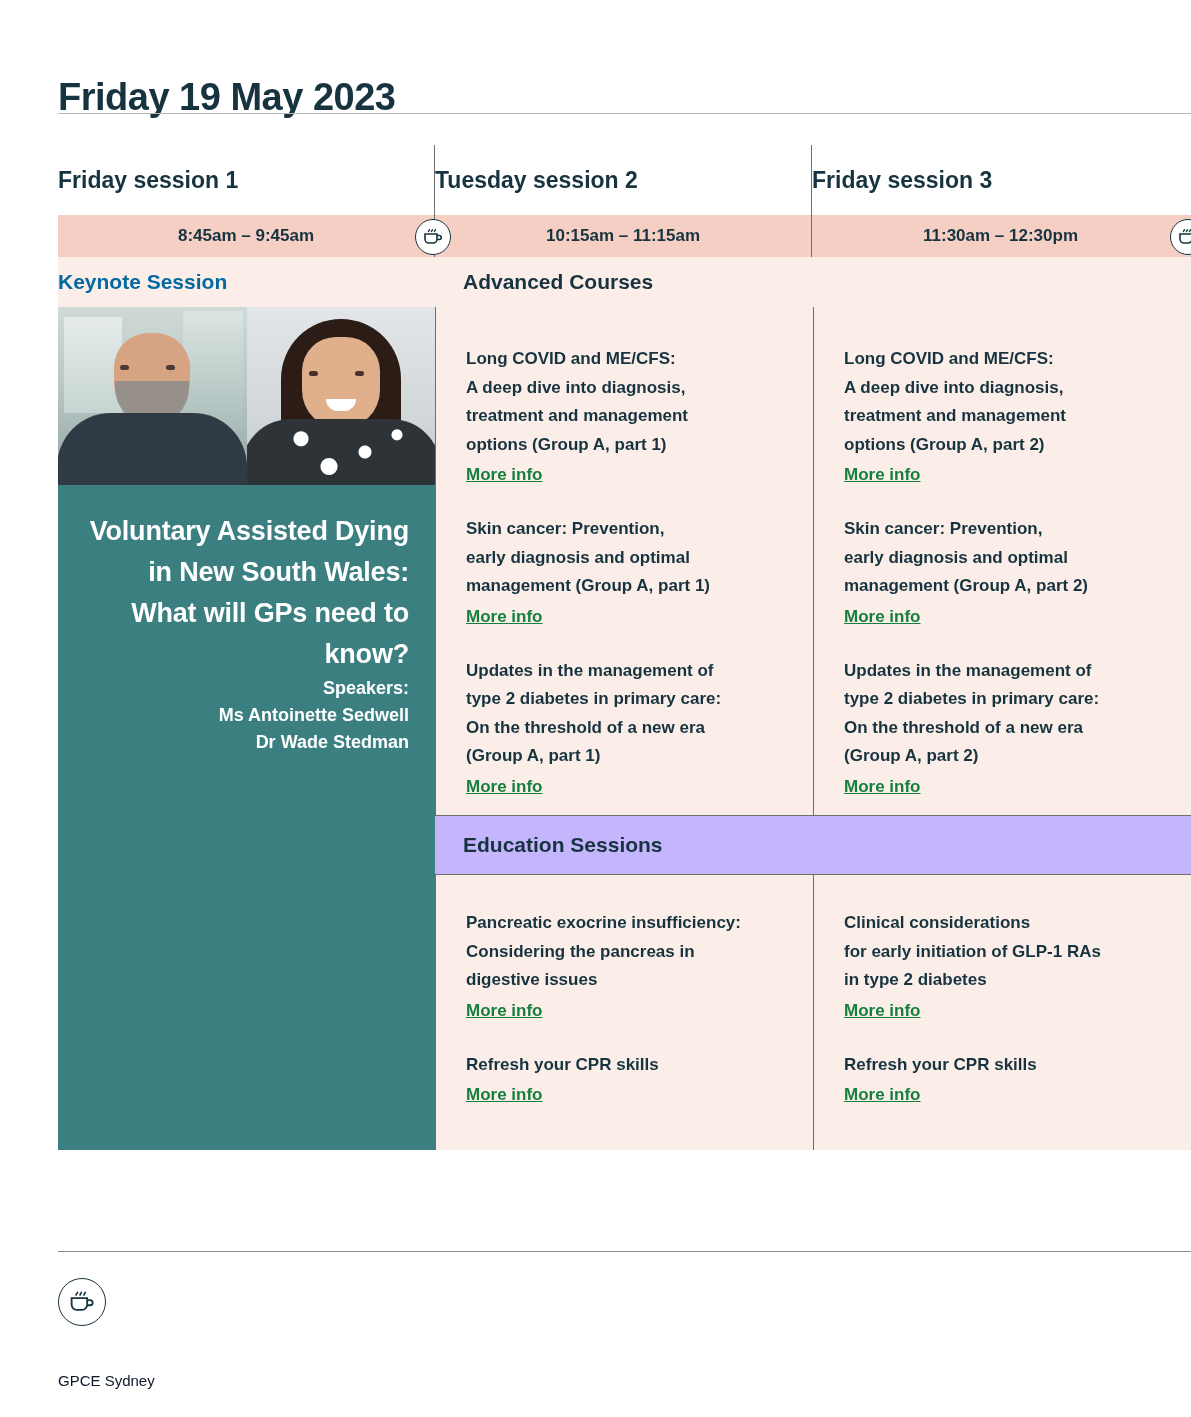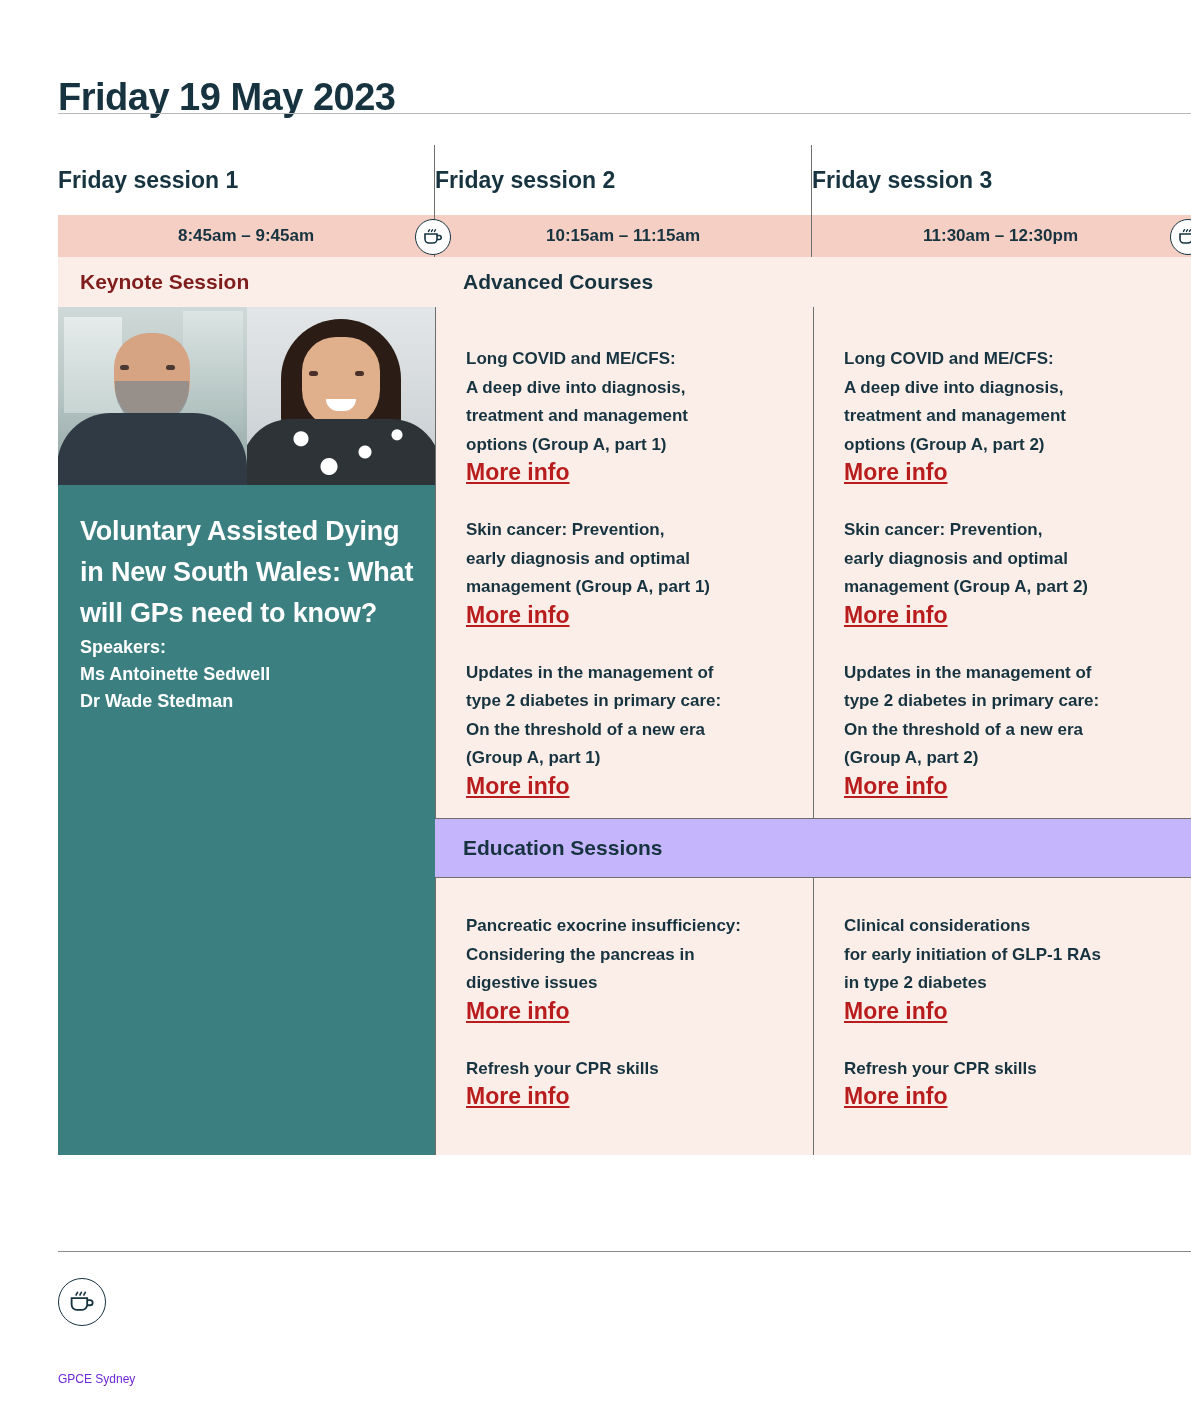--- a/index.html
+++ b/index.html
@@ -95,25 +95,24 @@
 
   
   .band-row {
     display: flex;
     background: #fbeee9;
     height: 50px;
     align-items: center;
   }
   .band-keynote {
     width: 377px;
-    padding-left: 22px;
     box-sizing: border-box;
     font-size: 21px;
     font-weight: bold;
-    color: #7f1d1d;
+    color: #0369a1;
   }
   .band-advanced {
     width: 756px;
     padding-left: 28px;
     box-sizing: border-box;
     font-size: 21px;
     font-weight: bold;
     color: #16333f;
   }
 
@@ -196,22 +195,23 @@
     width:200px; height:66px; border-radius:50px 50px 0 0;
     background:
       radial-gradient(circle at 30% 30%, #ffffff 0 7px, transparent 8px),
       radial-gradient(circle at 62% 50%, #ffffff 0 6px, transparent 7px),
       radial-gradient(circle at 44% 72%, #ffffff 0 8px, transparent 9px),
       radial-gradient(circle at 78% 24%, #ffffff 0 5px, transparent 6px),
       #2e3338;
   }
 
   .keynote-text {
-    padding: 26px 16px 0 22px;
+    padding: 26px 26px 0 22px;
     color: #ffffff;
+    text-align: right;
   }
   .keynote-title {
     font-size: 27px;
     font-weight: bold;
     line-height: 1.52;
     letter-spacing: -0.2px;
   }
   .keynote-speakers-label {
     font-size: 18px;
     font-weight: bold;
@@ -237,23 +237,24 @@
   .item:last-child { margin-bottom: 0; }
   .item-title {
     font-size: 17px;
     font-weight: bold;
     line-height: 1.68;
     color: #16333f;
     white-space: pre-line;
   }
   .more-info {
     display: inline-block;
-    font-size: 23px;
-    font-weight: bold;
-    color: #b91c1c;
+    margin-top: 6px;
+    font-size: 17px;
+    font-weight: bold;
+    color: #15803d;
     text-decoration: underline;
     cursor: pointer;
   }
 
   
   .edu-band {
     display: flex;
     background: #c4b5fd;
     border-top: 1px solid #6e6e6e;
     height: 58px;
@@ -307,35 +308,35 @@
     font-size: 15px;
     font-weight: bold;
     color: #16333f;
     letter-spacing: 0.1px;
   }
   .footer-sep { color: #16333f; padding: 0 8px; }
   .brand {
     position: absolute;
     left: 58px;
     top: 1372px;
-    font-size: 12px;
-    color: #6d28d9;
+    font-size: 15px;
+    color: #0f172a;
   }
 </style>
 </head>
 <body>
 
 <div class="page-title">Friday 19 May 2023</div>
 <div class="title-rule"></div>
 
 <div class="grid">
 
   <div class="col-head-row">
     <div class="col-head">Friday session 1</div>
-    <div class="col-head">Friday session 2</div>
+    <div class="col-head">Tuesday session 2</div>
     <div class="col-head">Friday session 3</div>
   </div>
 
   <div class="time-row">
     <div class="time-cell">
       <span>8:45am – 9:45am</span>
       <span class="coffee-badge">
         <svg width="20" height="18" viewBox="0 0 20 18" aria-hidden="true">
           <path d="M2 6h12v5a4 4 0 0 1-4 4H6a4 4 0 0 1-4-4V6z" fill="none" stroke="#16333f" stroke-width="1.6"></path>
           <path d="M14 7.5h2.2a2 2 0 0 1 0 4H14" fill="none" stroke="#16333f" stroke-width="1.6"></path>

